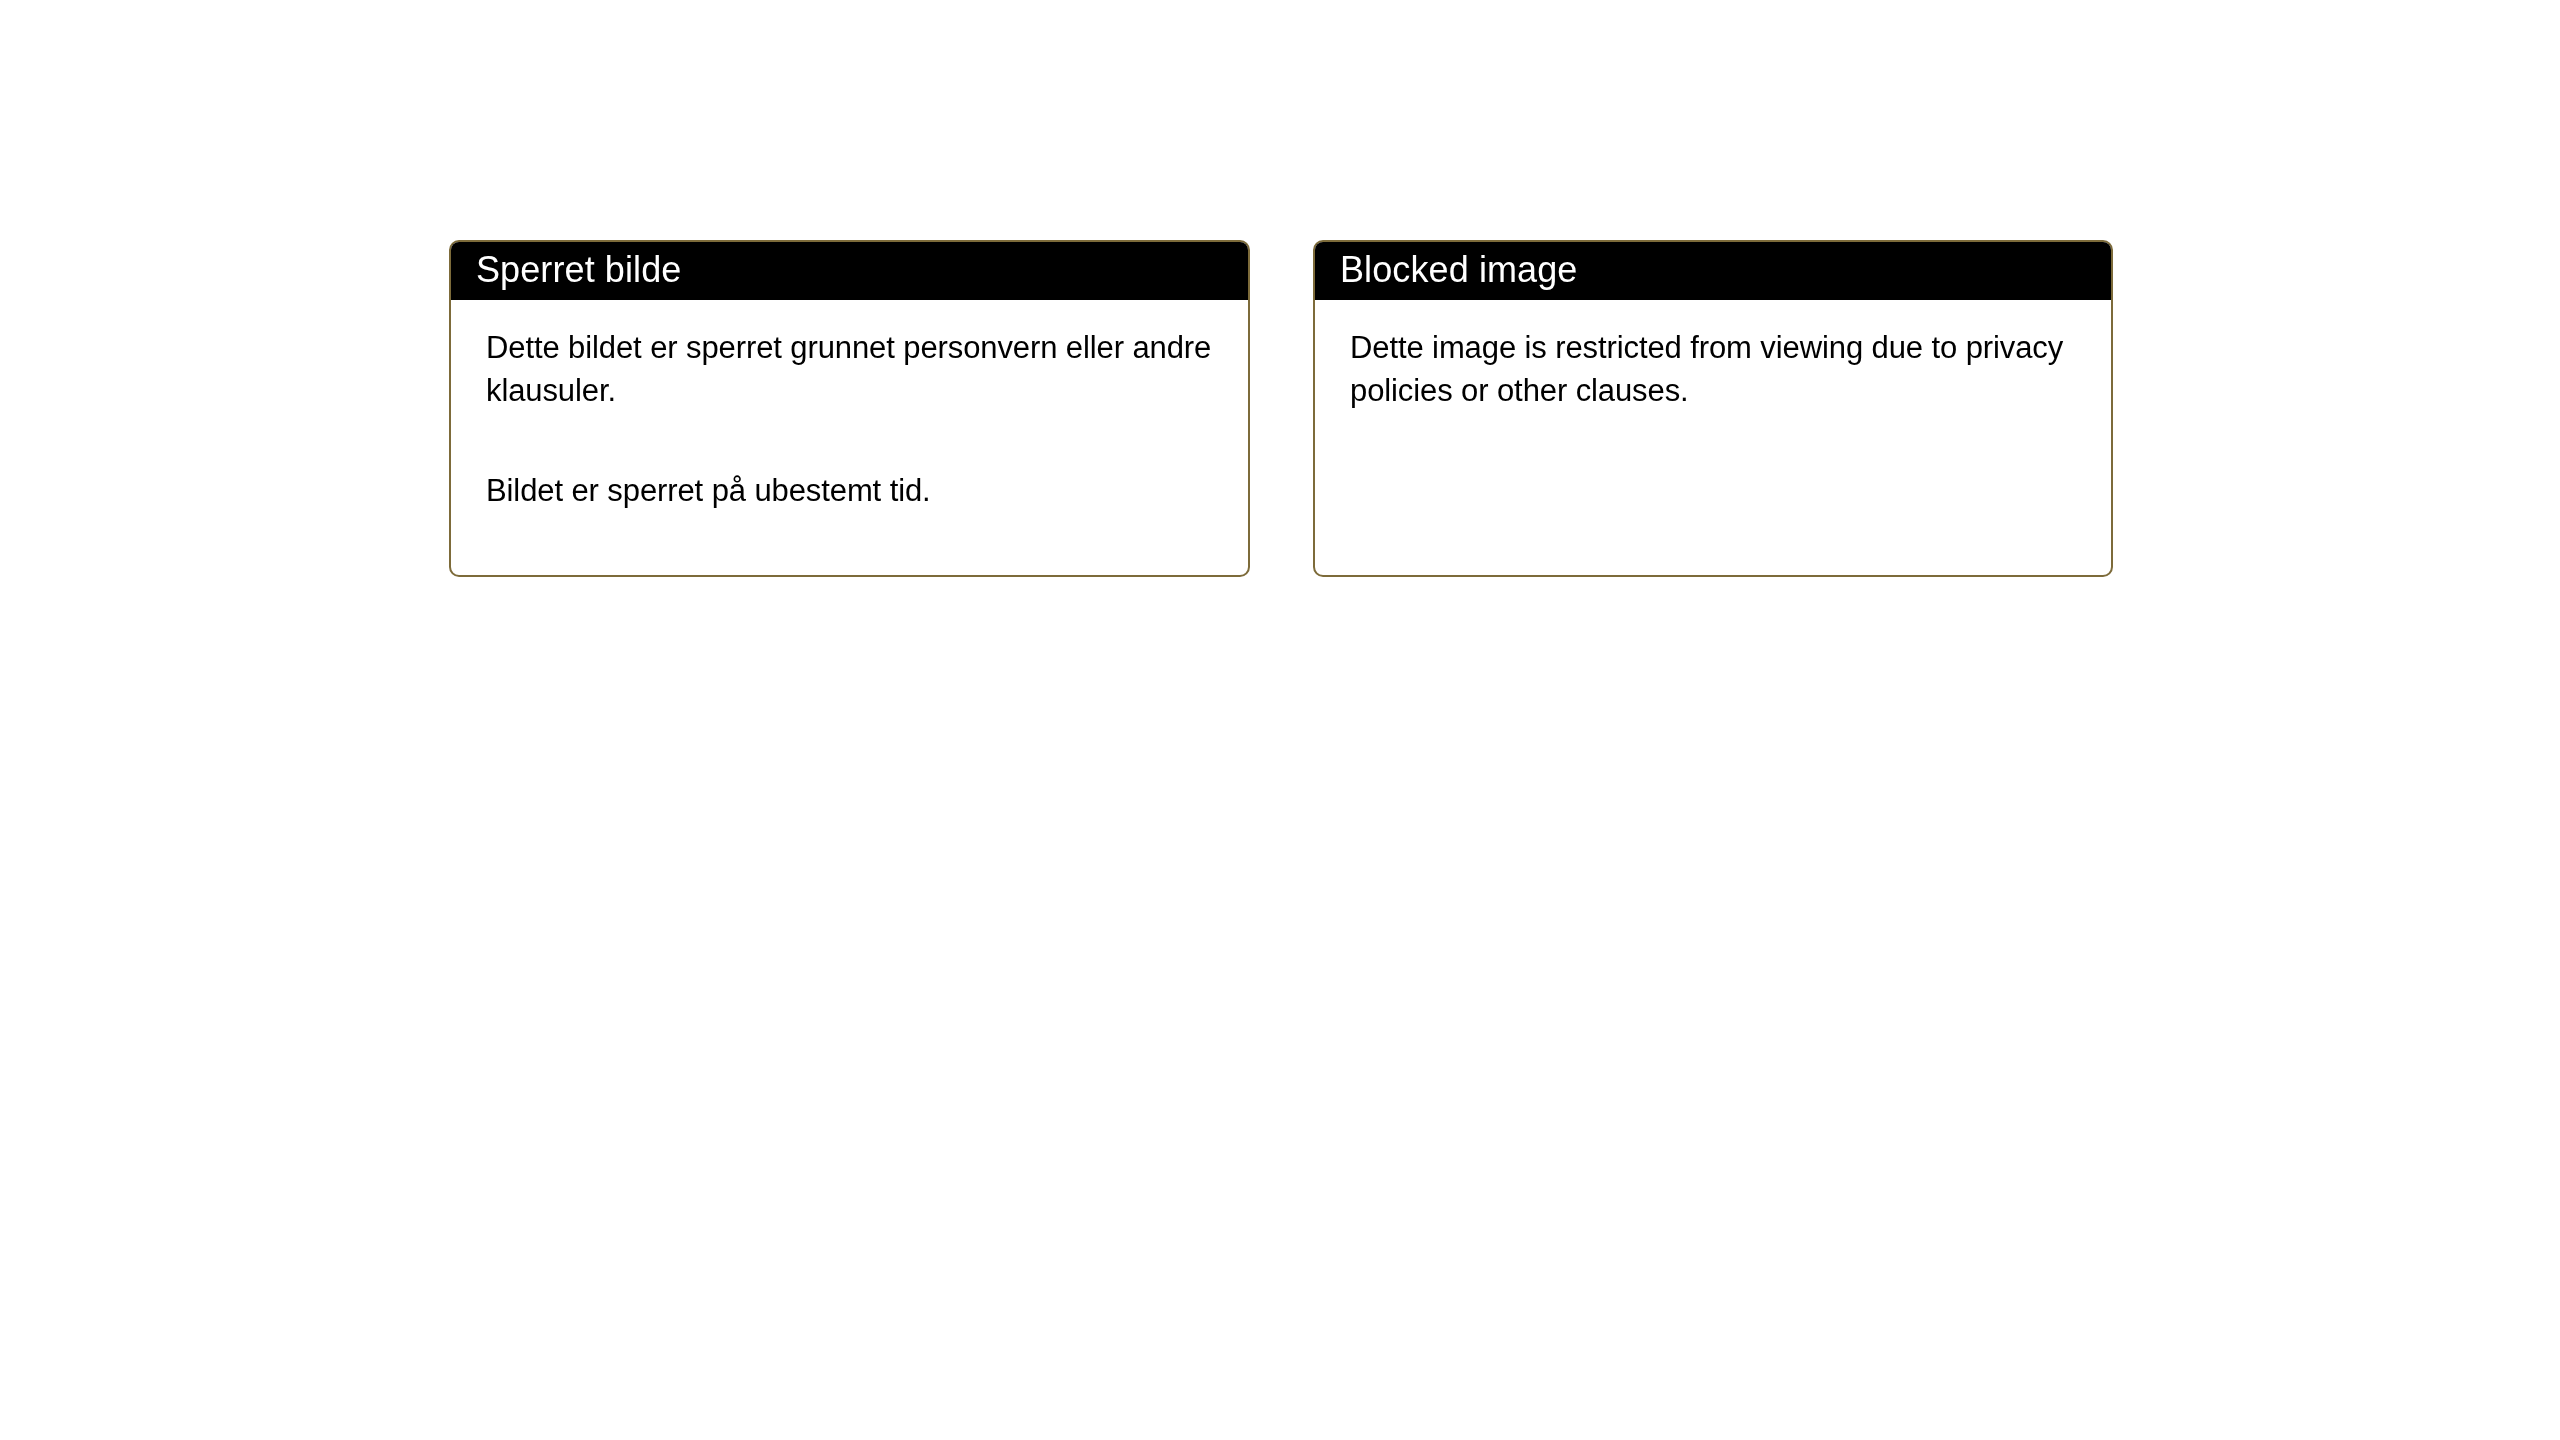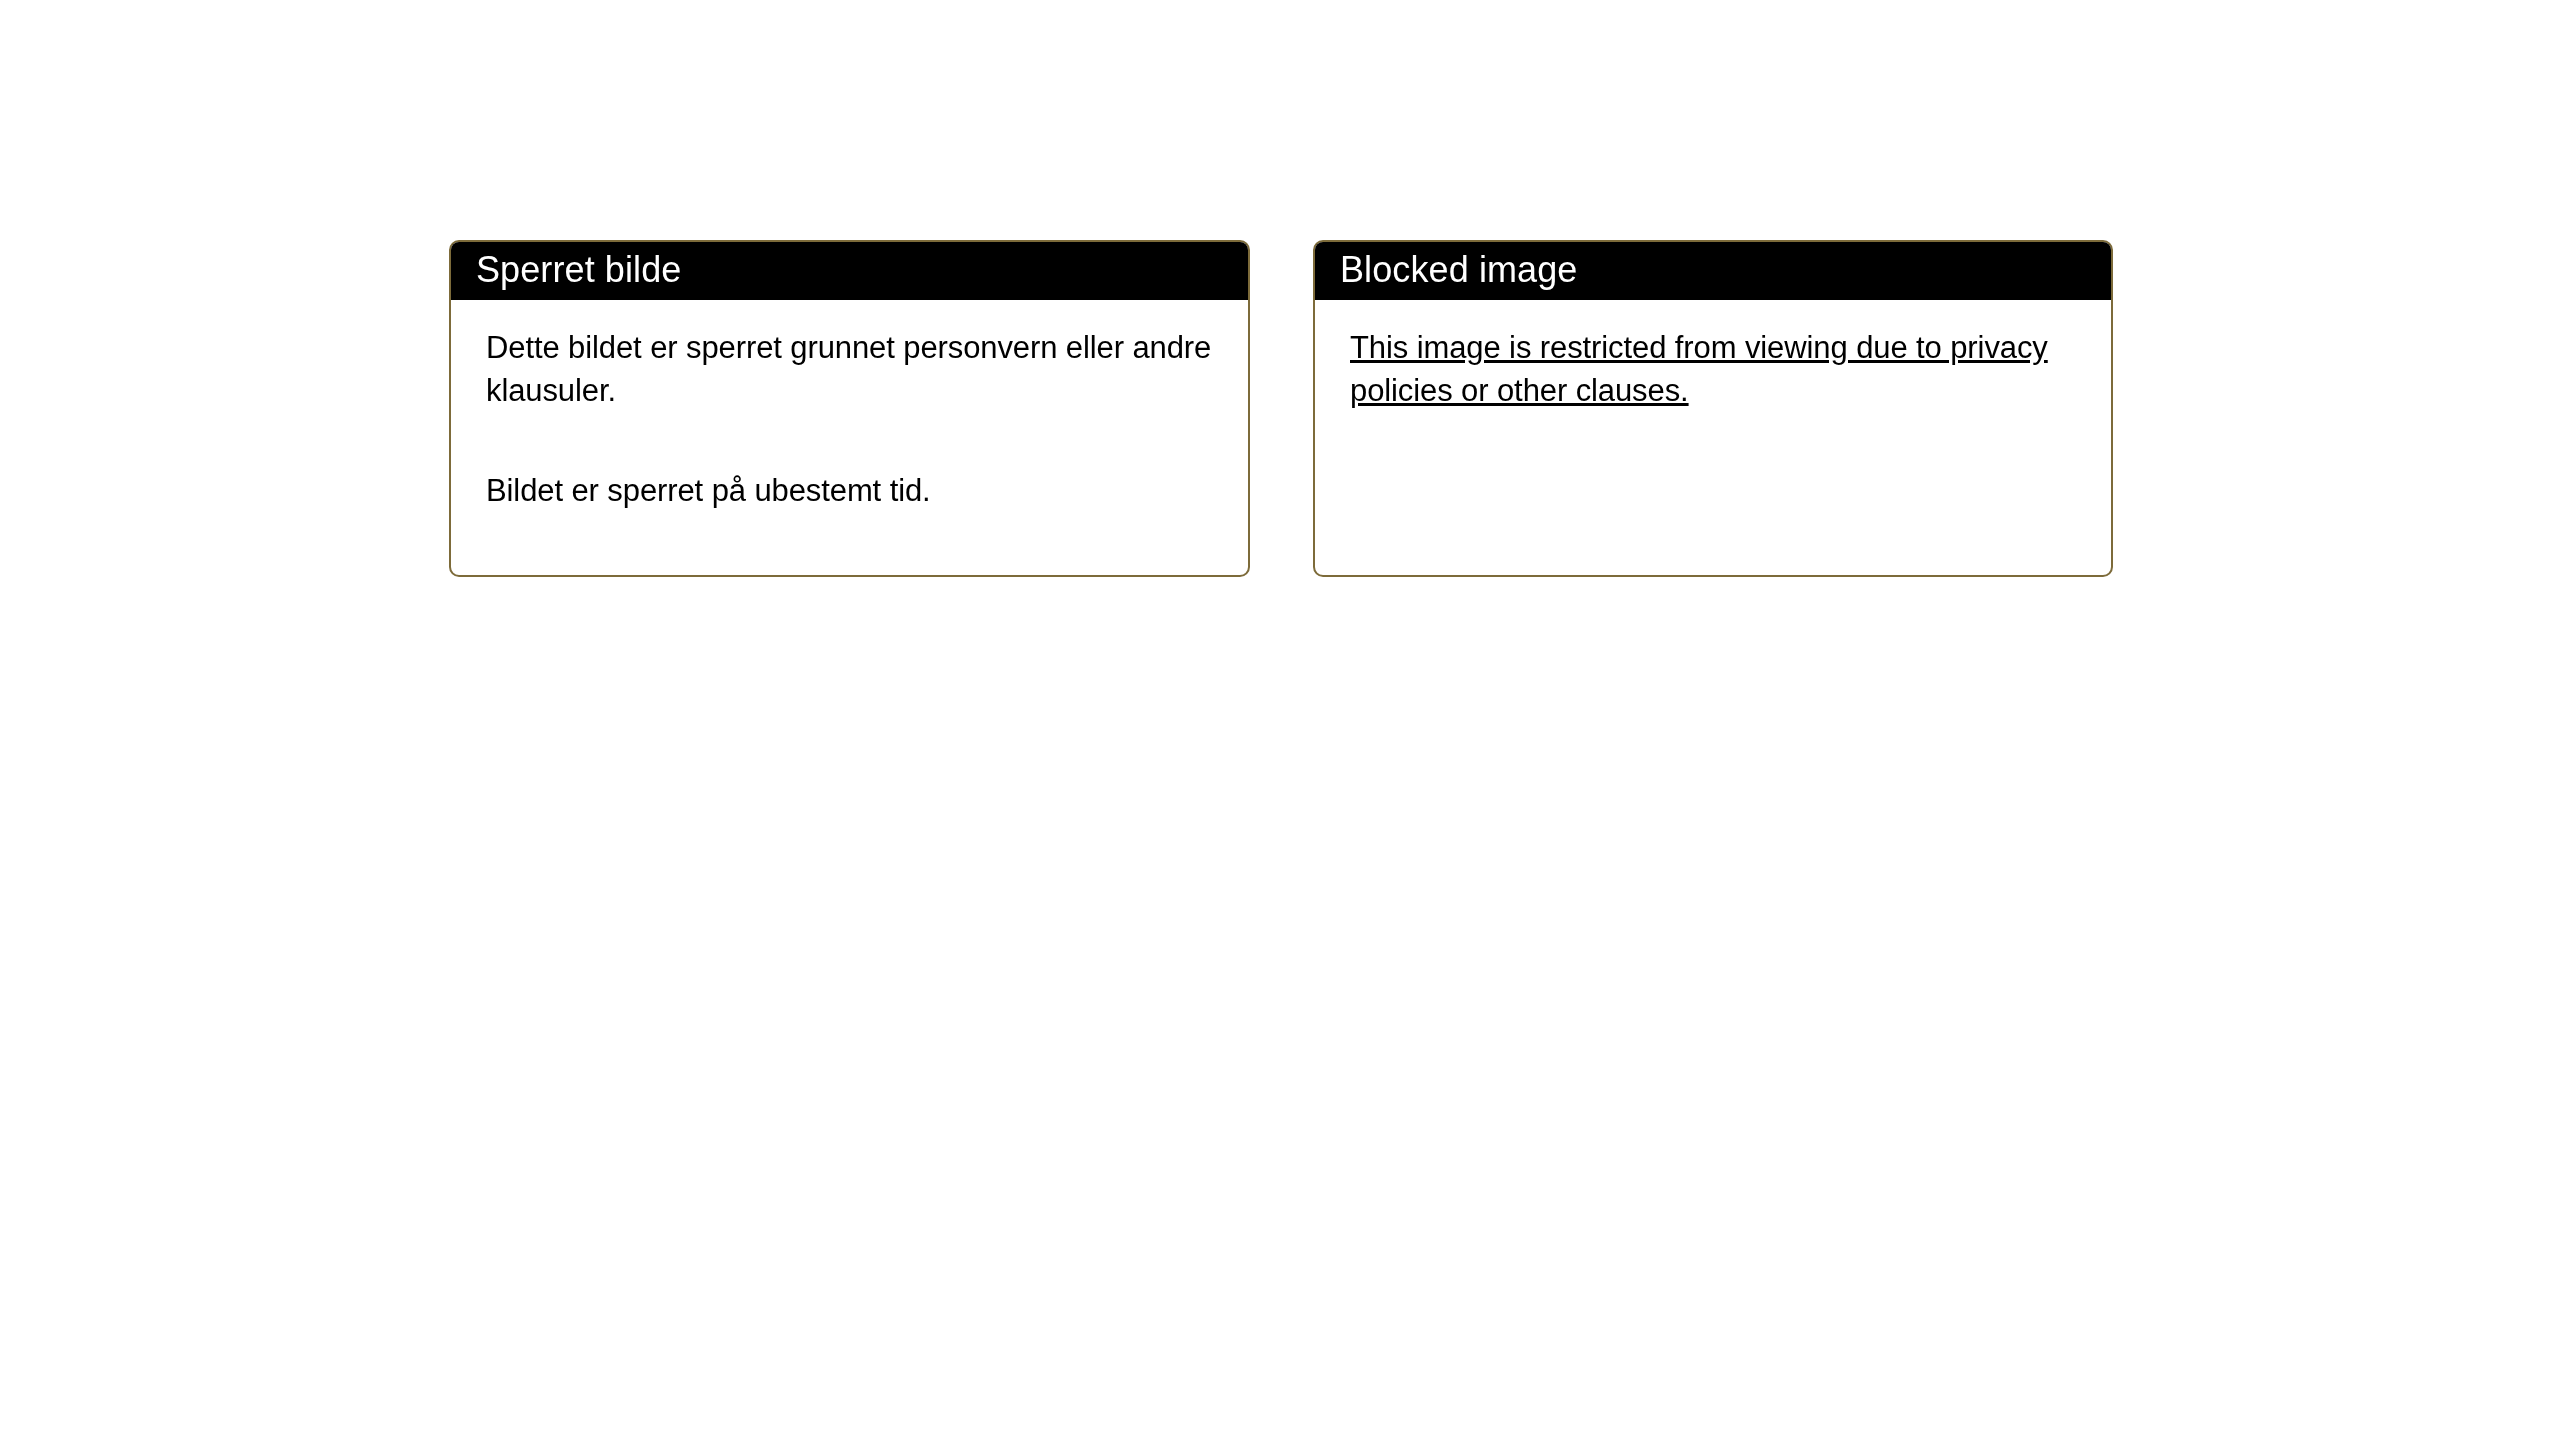--- a/index.html
+++ b/index.html
@@ -26,21 +26,21 @@
   .notice-card {
     position: absolute;
     box-sizing: border-box;
     background: #ffffff;
     border: 2px solid #7d6b3a;
     border-radius: 10px;
     overflow: hidden;
   }
 
   #card-no  { left: 449px;  top: 240px; width: 801px; height: 337px; }
-  #card-en  { left: 1313px; top: 240px; width: 800px; height: 337px; text-decoration: underline; }
+  #card-en  { left: 1313px; top: 240px; width: 800px; height: 337px; }
 
   .card-header {
     box-sizing: border-box;
     height: 60px;
     background: #000000;
     margin: -2px -2px 0 -2px;
     border-top-left-radius: 9px;
     border-top-right-radius: 9px;
     display: flex;
     align-items: center;
@@ -88,18 +88,18 @@
       <div class="paragraph-gap"></div>
       <p class="body-paragraph">Bildet er sperret på ubestemt tid.</p>
     </div>
   </section>
 
   <section id="card-en" class="notice-card">
     <header class="card-header">
       <h2 class="card-title">Blocked image</h2>
     </header>
     <div class="card-body">
-      <p class="body-paragraph">This image is restricted from viewing due to privacy policies or other clauses.</p>
+      <p class="body-paragraph">Dette image is restricted from viewing due to privacy policies or other clauses.</p>
       <div class="paragraph-gap"></div>
     </div>
   </section>
 
 </div>
 
 </body></html>

